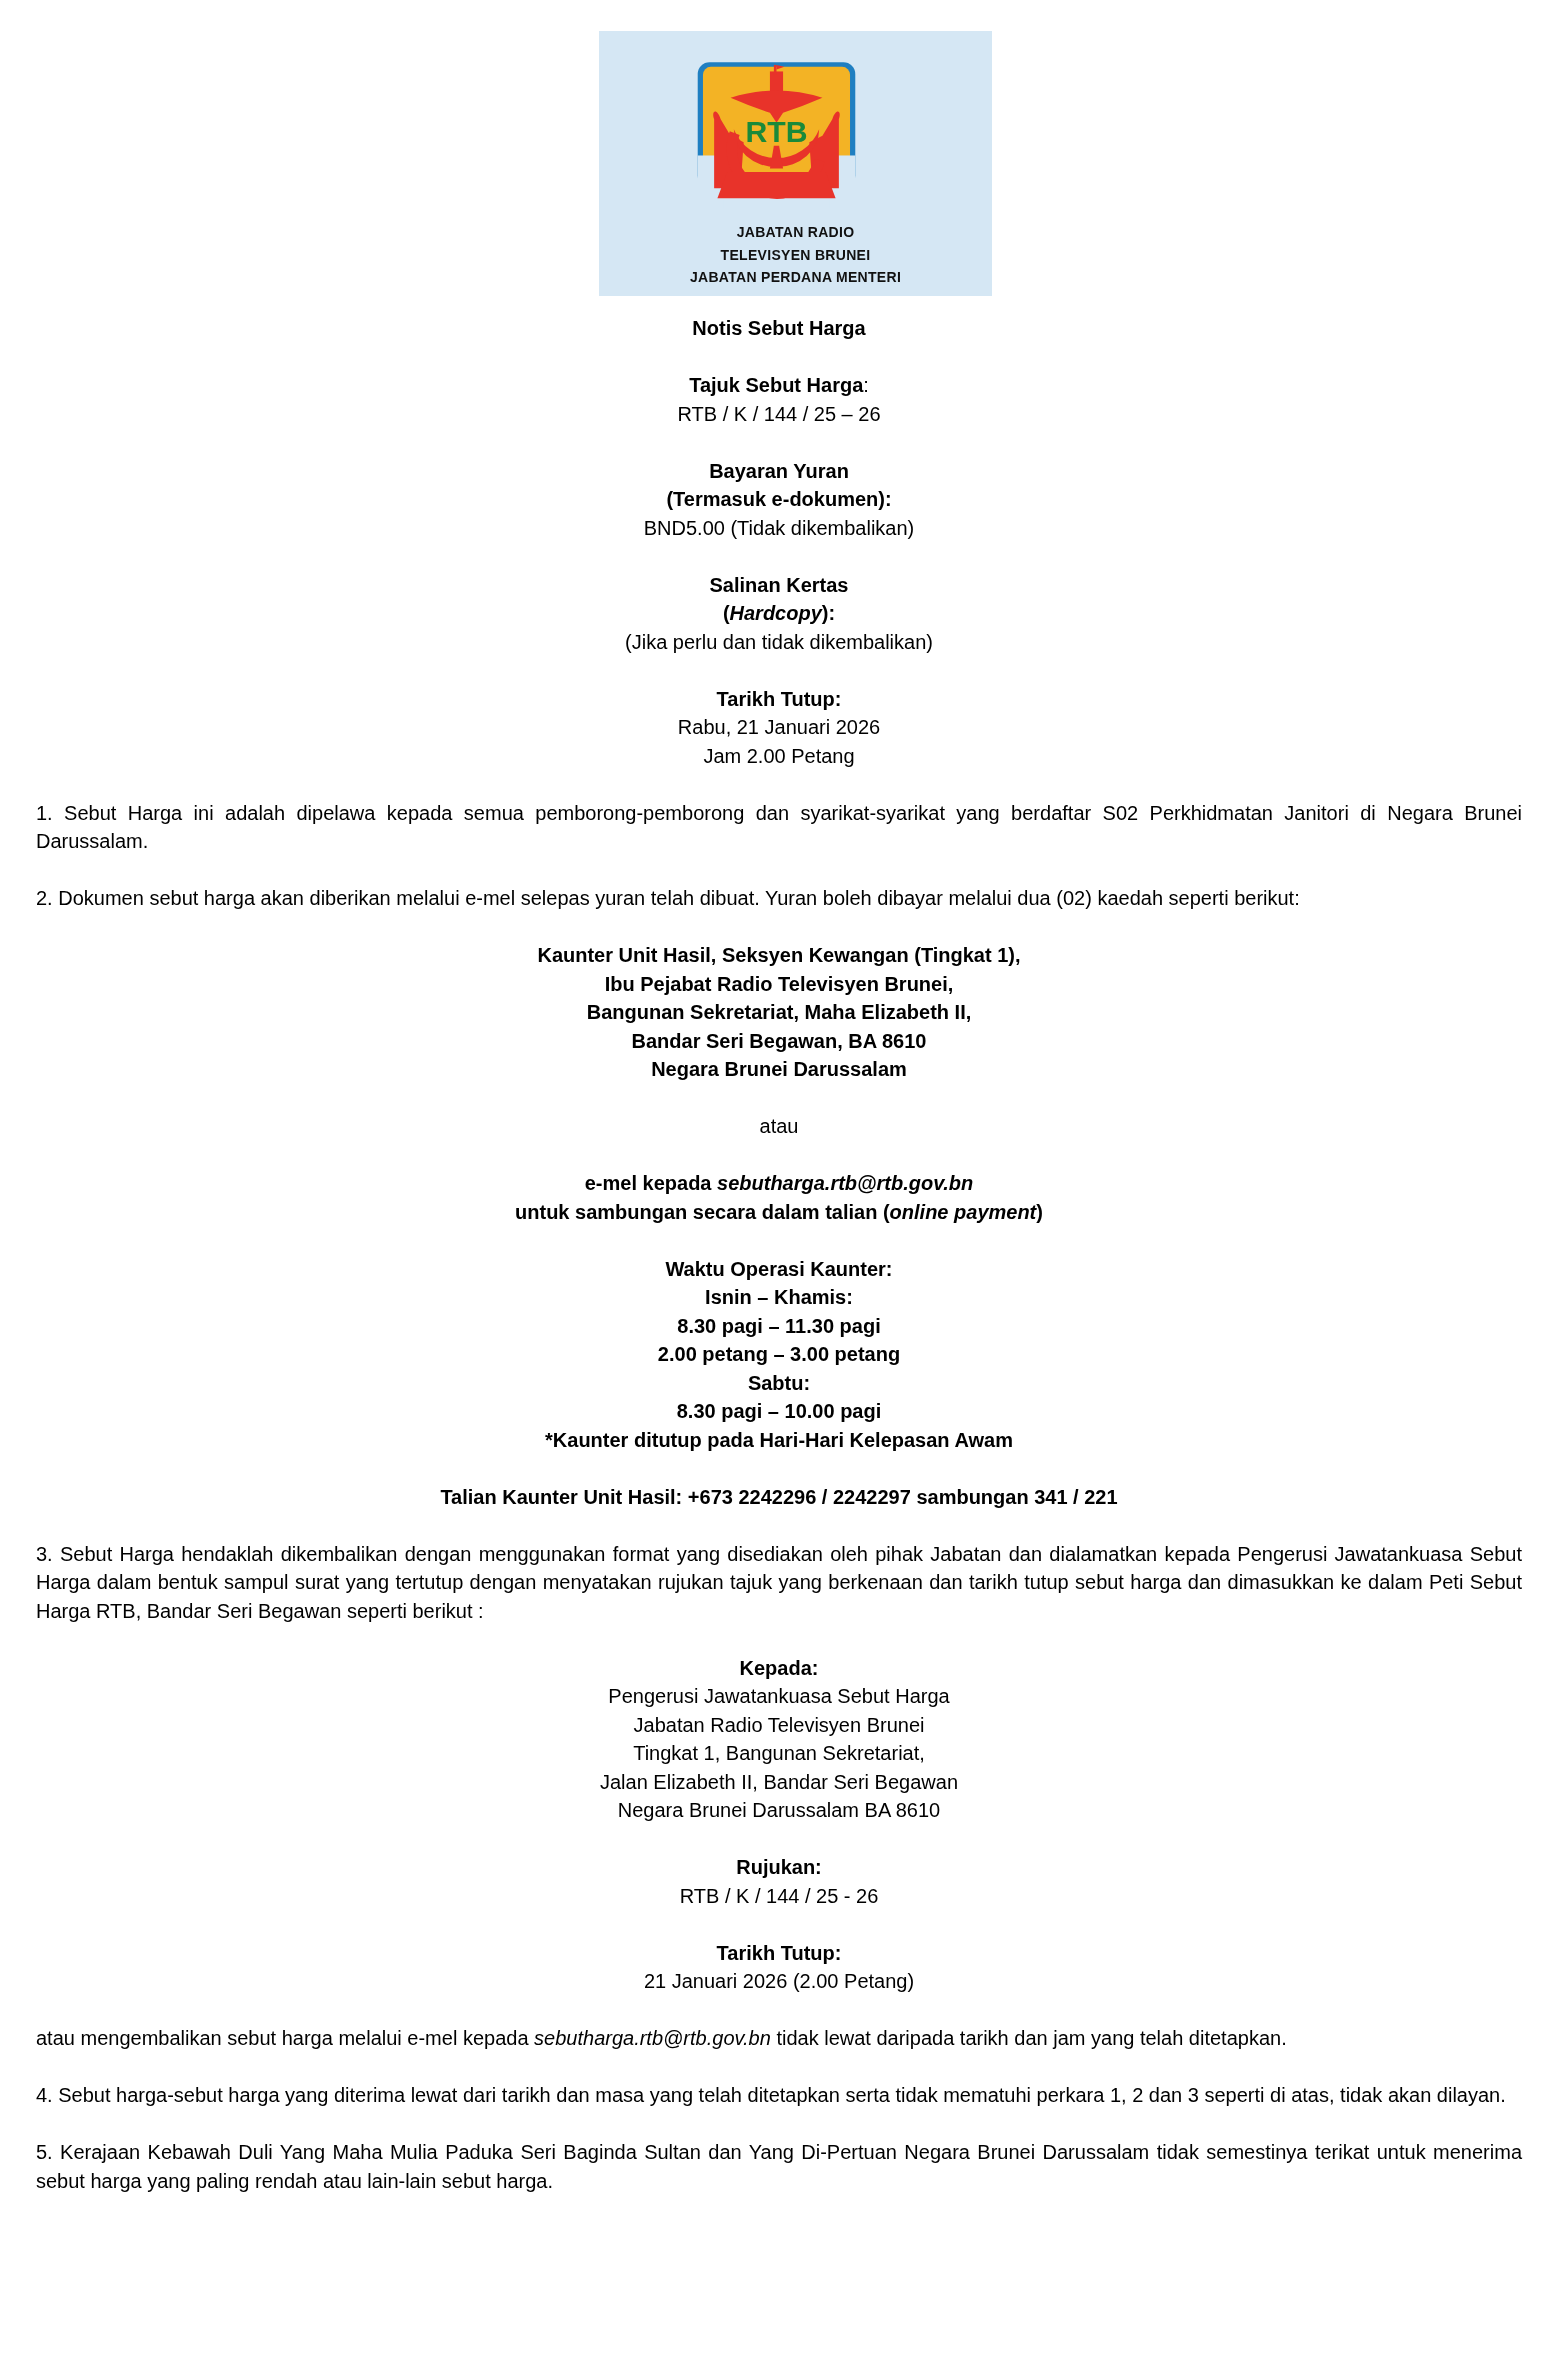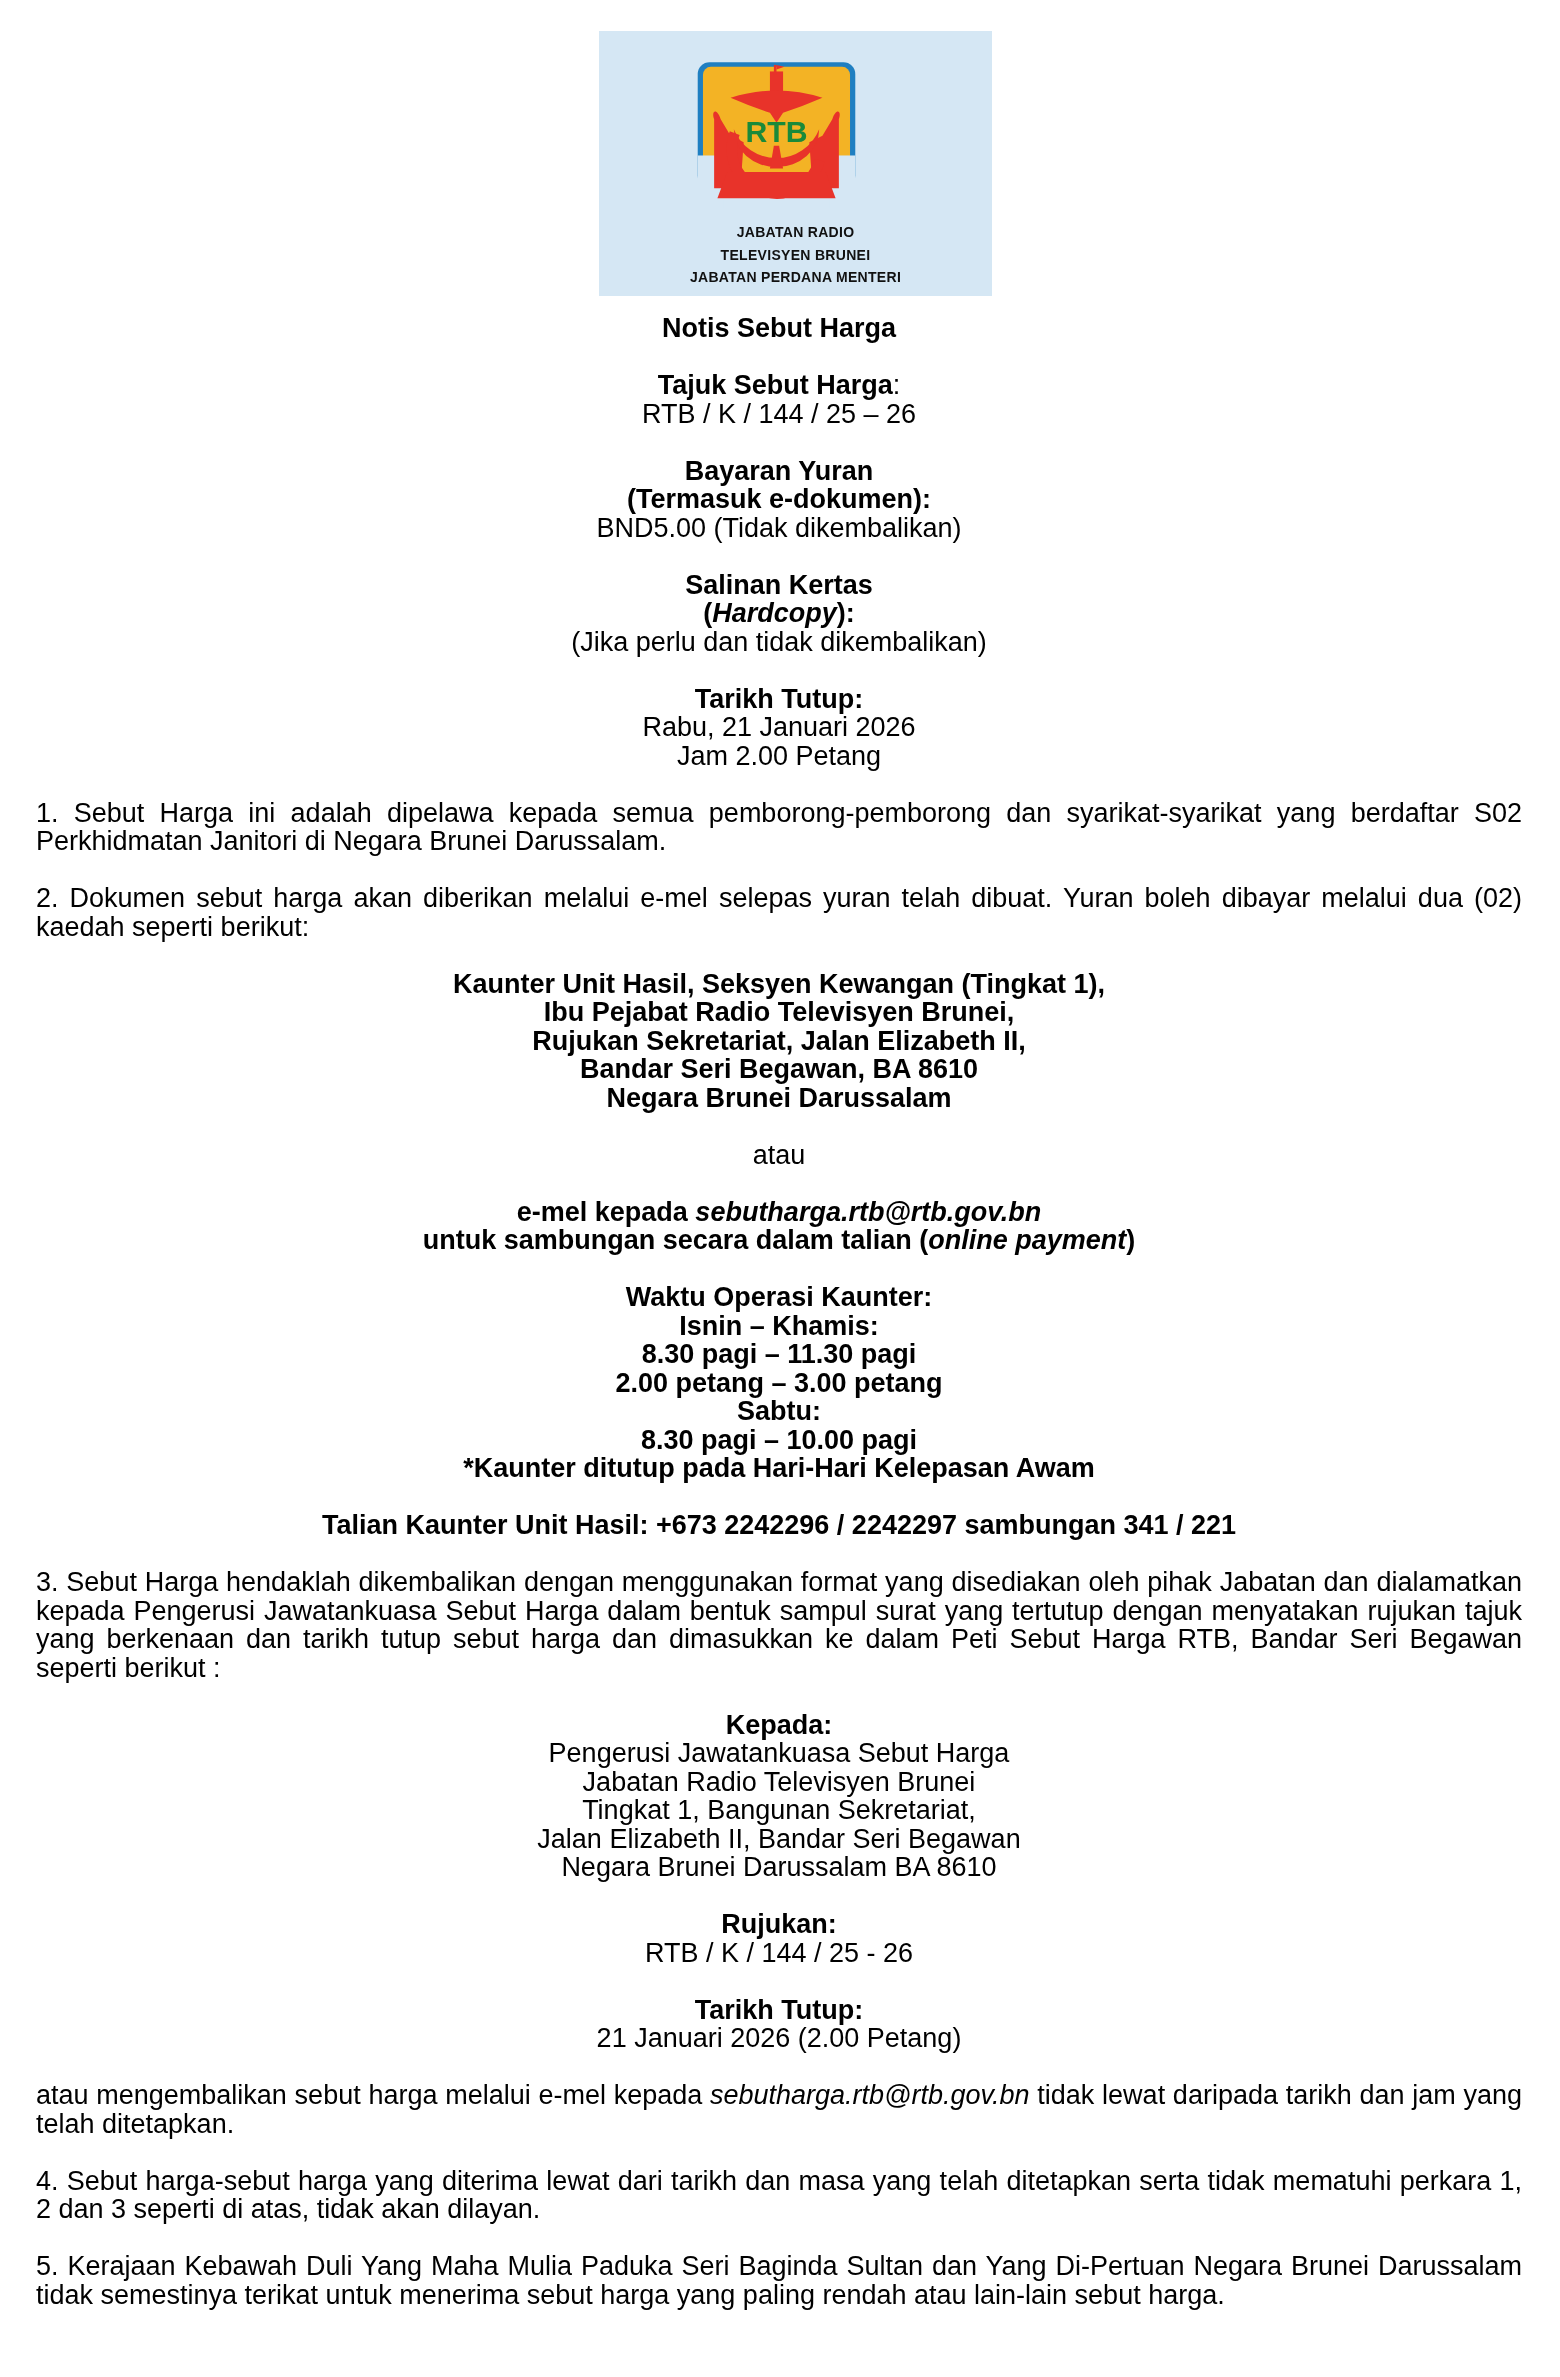--- a/index.html
+++ b/index.html
@@ -13,21 +13,21 @@
     text-decoration: underline;
   }
   .logo-emblem { position: absolute; left: 79px; top: 26px; width: 197px; height: 151px; }
   .logo-text {
     position: absolute; left: 0; width: 100%; text-align: center;
     font-family: "Liberation Sans", sans-serif; font-weight: bold;
     font-size: 14px; line-height: 22px; color: #111; letter-spacing: 0.3px;
   }
   .doc {
     position: absolute; left: 36px; top: 314px; width: 1486px;
-    font-size: 27px; line-height: 28.5px;
+    font-size: 20px; line-height: 28.5px;
   }
   .center { text-align: center; }
   .b { font-weight: bold; }
   .i { font-style: italic; }
   .gap { height: 28.5px; }
   .para { text-align: justify; text-align-last: left; }
   p { margin: 0; }
 </style>
 </head>
 <body>
@@ -76,21 +76,21 @@
   <p class="center b">Tarikh Tutup:</p>
   <p class="center">Rabu, 21 Januari 2026</p>
   <p class="center">Jam 2.00 Petang</p>
   <div class="gap"></div>
   <p class="para">1. Sebut Harga ini adalah dipelawa kepada semua pemborong-pemborong dan syarikat-syarikat yang berdaftar S02 Perkhidmatan Janitori di Negara Brunei Darussalam.</p>
   <div class="gap"></div>
   <p class="para">2. Dokumen sebut harga akan diberikan melalui e-mel selepas yuran telah dibuat. Yuran boleh dibayar melalui dua (02) kaedah seperti berikut:</p>
   <div class="gap"></div>
   <p class="center b">Kaunter Unit Hasil, Seksyen Kewangan (Tingkat 1),</p>
   <p class="center b">Ibu Pejabat Radio Televisyen Brunei,</p>
-  <p class="center b">Rujukan Sekretariat, Jalan Elizabeth II,</p>
+  <p class="center b">Bangunan Sekretariat, Maha Elizabeth II,</p>
   <p class="center b">Bandar Seri Begawan, BA 8610</p>
   <p class="center b">Negara Brunei Darussalam</p>
   <div class="gap"></div>
   <p class="center">atau</p>
   <div class="gap"></div>
   <p class="center b"><span>e-mel kepada </span><span class="i">sebutharga.rtb@rtb.gov.bn</span></p>
   <p class="center b"><span>untuk sambungan secara dalam talian (</span><span class="i">online payment</span><span>)</span></p>
   <div class="gap"></div>
   <p class="center b">Waktu Operasi Kaunter:</p>
   <p class="center b">Isnin – Khamis:</p>

